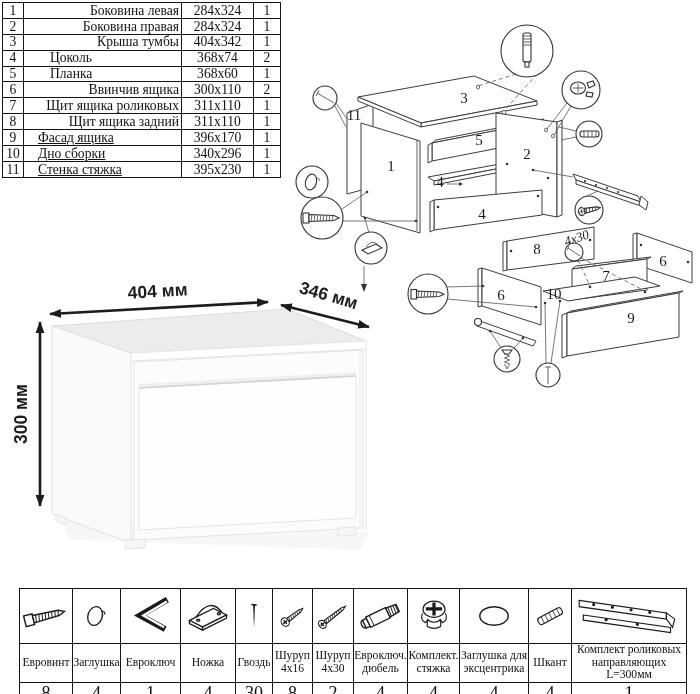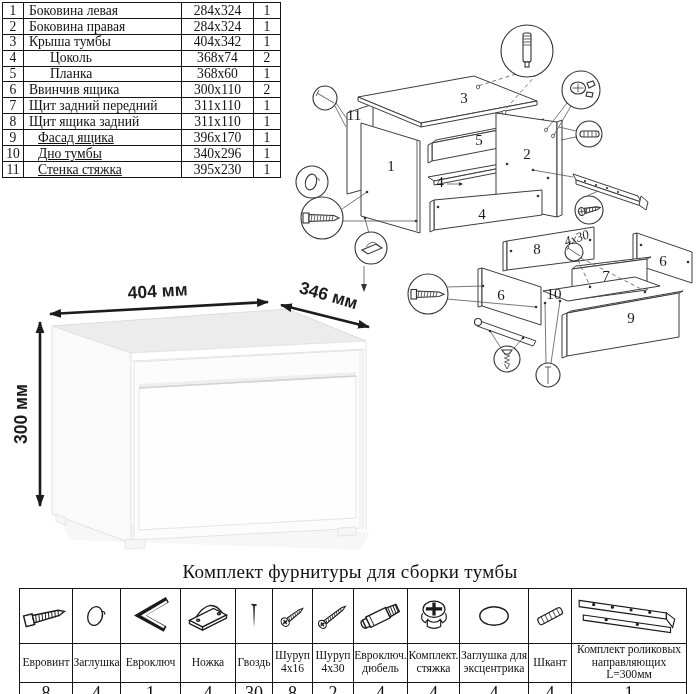--- a/index.html
+++ b/index.html
@@ -7,21 +7,21 @@
         font-family:"Liberation Serif",serif;color:#111;}
 
   
   #parts{position:absolute;left:2px;top:2px;}
   #parts table{border-collapse:collapse;table-layout:fixed;}
   #parts td{border:1.5px solid #151515;height:14.9px;font-size:13.6px;
             padding:0 2px;white-space:nowrap;overflow:hidden;line-height:1;}
   #parts .c{text-align:center;padding:0;}
   #parts .col-num{width:21px;} #parts .col-name{width:158px;}
   #parts .col-size{width:72px;} #parts .col-qty{width:27px;}
-  #parts .i0{padding-left:5px;} #parts .i1{padding-left:26px;} #parts .i2{padding-left:14px;text-decoration:underline;}
+  #parts .i0{padding-left:5px;text-align:right;} #parts .i1{padding-left:26px;} #parts .i2{padding-left:14px;text-decoration:underline;}
 
   
   #exploded{position:absolute;left:290px;top:0;width:410px;height:400px;}
   #exploded .panel{fill:#fff;stroke:#3c3c3c;stroke-width:1;stroke-linejoin:round;}
   #exploded .thin{stroke:#3c3c3c;stroke-width:.8;fill:none;}
   #exploded .lead{stroke:#555;stroke-width:.8;fill:none;}
   #exploded .dash{stroke:#555;stroke-width:.8;fill:none;stroke-dasharray:4 3;}
   #exploded .dot{fill:#333;stroke:none;}
   #exploded .hole{fill:#fff;stroke:#444;stroke-width:.8;}
   #exploded .hw{fill:#fff;stroke:#333;stroke-width:1.1;}
@@ -90,39 +90,39 @@
             <td class="c">1</td>
           </tr>
           <tr>
             <td class="c">6</td>
             <td class="nm i0">Ввинчив ящика</td>
             <td class="c">300x110</td>
             <td class="c">2</td>
           </tr>
           <tr>
             <td class="c">7</td>
-            <td class="nm i0">Щит задний передний</td>
+            <td class="nm i0">Щит ящика роликовых</td>
             <td class="c">311x110</td>
             <td class="c">1</td>
           </tr>
           <tr>
             <td class="c">8</td>
             <td class="nm i0">Щит ящика задний</td>
             <td class="c">311x110</td>
             <td class="c">1</td>
           </tr>
           <tr>
             <td class="c">9</td>
             <td class="nm i2">Фасад ящика</td>
             <td class="c">396x170</td>
             <td class="c">1</td>
           </tr>
           <tr>
             <td class="c">10</td>
-            <td class="nm i2">Дно тумбы</td>
+            <td class="nm i2">Дно сборки</td>
             <td class="c">340x296</td>
             <td class="c">1</td>
           </tr>
           <tr>
             <td class="c">11</td>
             <td class="nm i2">Стенка стяжка</td>
             <td class="c">395x230</td>
             <td class="c">1</td>
           </tr>
         </tbody>
@@ -383,21 +383,20 @@
     <g>
       <line class="dim" x1="50" y1="44" x2="268" y2="32" marker-start="url(#ah)" marker-end="url(#ah)"></line>
       <text class="dimtx" x="158" y="27" transform="rotate(-3.3 158 27)">404 мм</text>
       <line class="dim" x1="281" y1="35" x2="369" y2="57" marker-start="url(#ah)" marker-end="url(#ah)"></line>
       <text class="dimtx" x="327" y="31" transform="rotate(16 327 31)">346 мм</text>
       <line class="dim" x1="40" y1="52" x2="40" y2="236" marker-start="url(#ah)" marker-end="url(#ah)"></line>
       <text class="dimtx" transform="translate(27 144) rotate(-90)">300 мм</text>
     </g>
   </svg>
 
-  <div id="kit-title">Комплект фурнитуры для сборки тумбы</div>
   <div id="kit">
     <table>
       <colgroup>
           <col style="width: 53px;">
           <col style="width: 48px;">
           <col style="width: 60px;">
           <col style="width: 55px;">
           <col style="width: 37px;">
           <col style="width: 40px;">
           <col style="width: 40px;">

